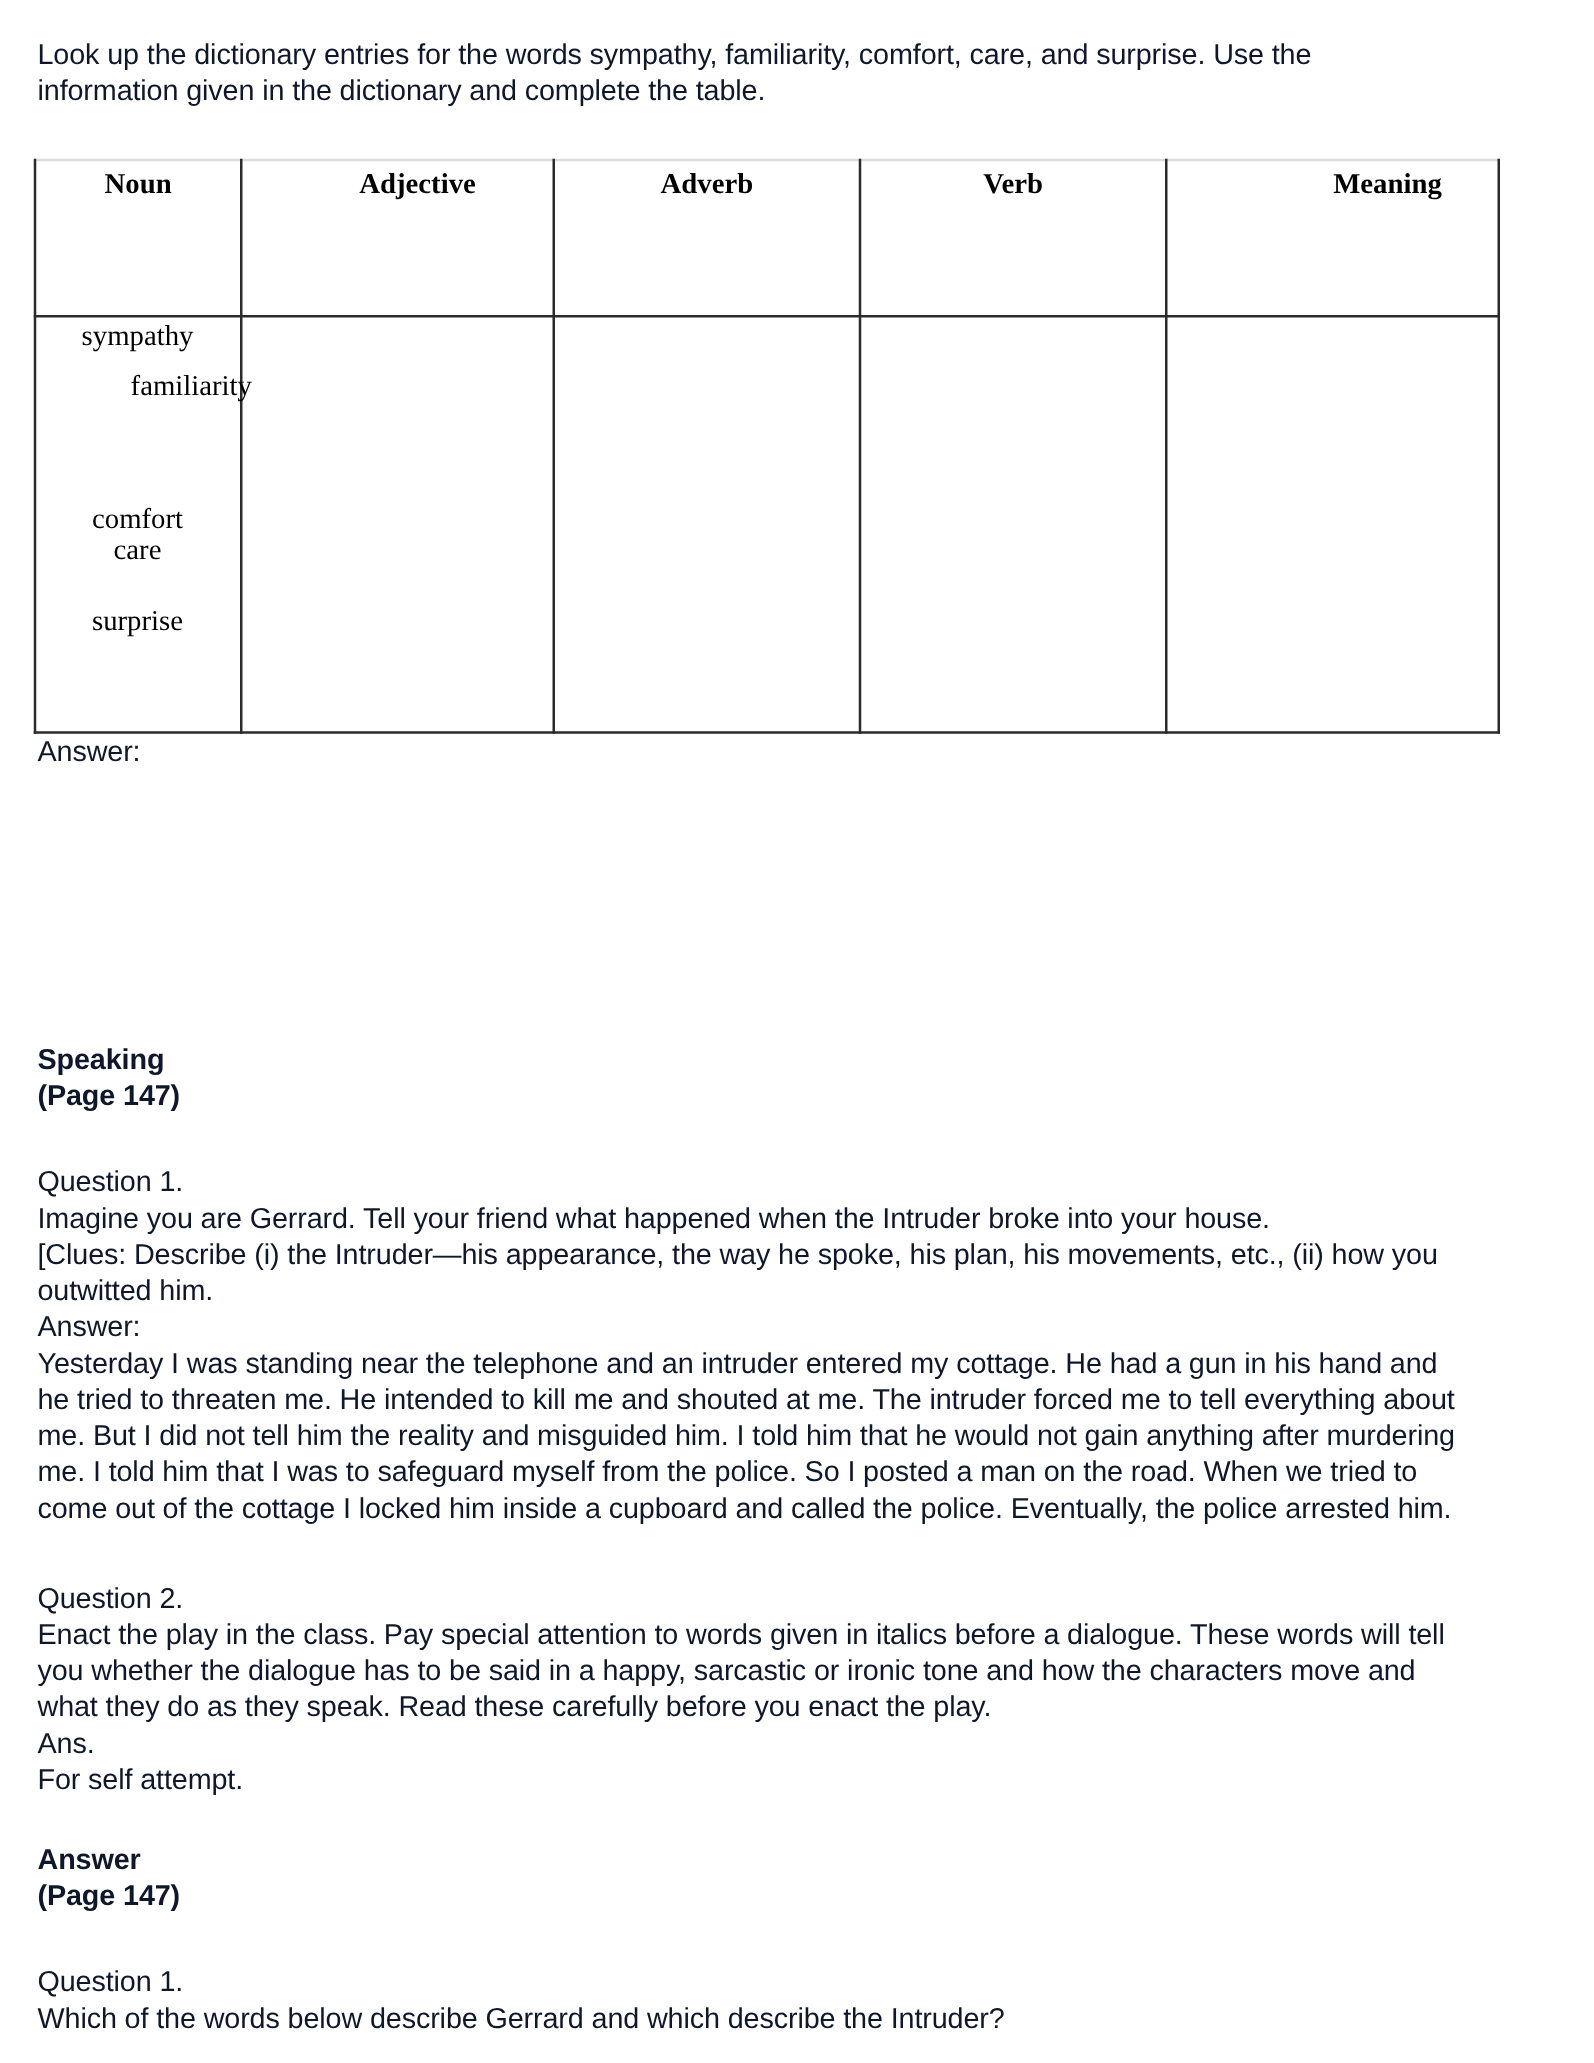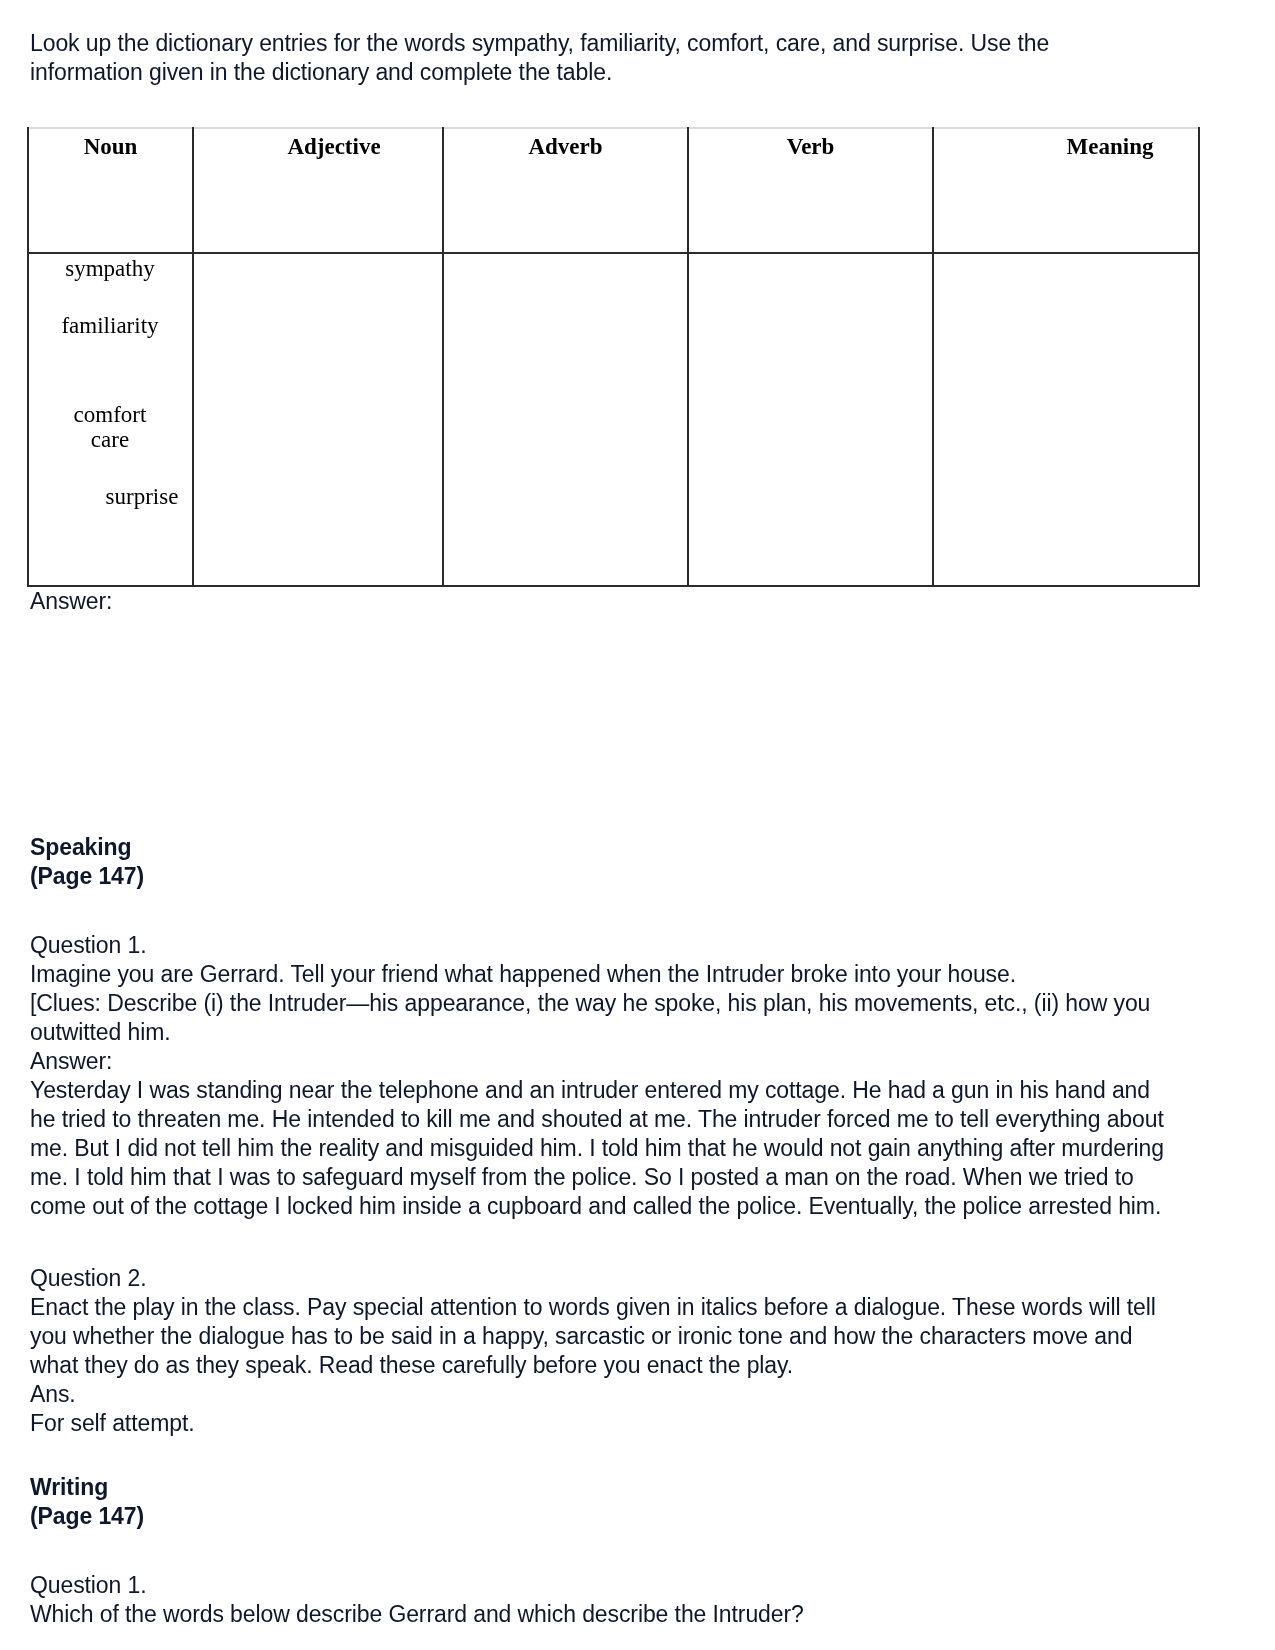--- a/index.html
+++ b/index.html
@@ -104,24 +104,24 @@
   <div class="vline" style="left:905px;"></div>
   <div class="vline" style="left:1171px;"></div>
 
   <div class="th" style="left:2px; width:163px;">Noun</div>
   <div class="th" style="left:167px; width:280px;">Adjective</div>
   <div class="th" style="left:417px; width:243px;">Adverb</div>
   <div class="th" style="left:662px; width:243px;">Verb</div>
   <div class="th" style="left:907px; width:264px;margin-left:44px;">Meaning</div>
 
   <div class="noun-cell" style="top:128px;">sympathy</div>
-  <div class="noun-cell" style="top:185px;">familiarity</div>
+  <div class="noun-cell" style="top:168px;margin-left:43px;">familiarity</div>
   <div class="noun-cell" style="top:242px;margin-top:32px;">comfort</div>
   <div class="noun-cell" style="top:299px;">care</div>
-  <div class="noun-cell" style="top:356px;padding-left:32px;">surprise</div>
+  <div class="noun-cell" style="top:356px;">surprise</div>
 </div>
 
 <div class="abs sans answer-label-1">Answer:</div>
 
 <div class="abs sans section-head speaking-head">
   <span class="line">Speaking</span>
   <span class="line">(Page 147)</span>
 </div>
 
 <div class="abs sans sq1">
@@ -140,20 +140,20 @@
 <div class="abs sans sq2">
   <span class="line">Question 2.</span>
   <span class="line">Enact the play in the class. Pay special attention to words given in italics before a dialogue. These words will tell</span>
   <span class="line">you whether the dialogue has to be said in a happy, sarcastic or ironic tone and how the characters move and</span>
   <span class="line">what they do as they speak. Read these carefully before you enact the play.</span>
   <span class="line">Ans.</span>
   <span class="line">For self attempt.</span>
 </div>
 
 <div class="abs sans section-head writing-head">
-  <span class="line">Writing</span>
+  <span class="line">Answer</span>
   <span class="line">(Page 147)</span>
 </div>
 
 <div class="abs sans wq1">
   <span class="line">Question 1.</span>
   <span class="line">Which of the words below describe Gerrard and which describe the Intruder?</span>
 </div>
 
 </body></html>

